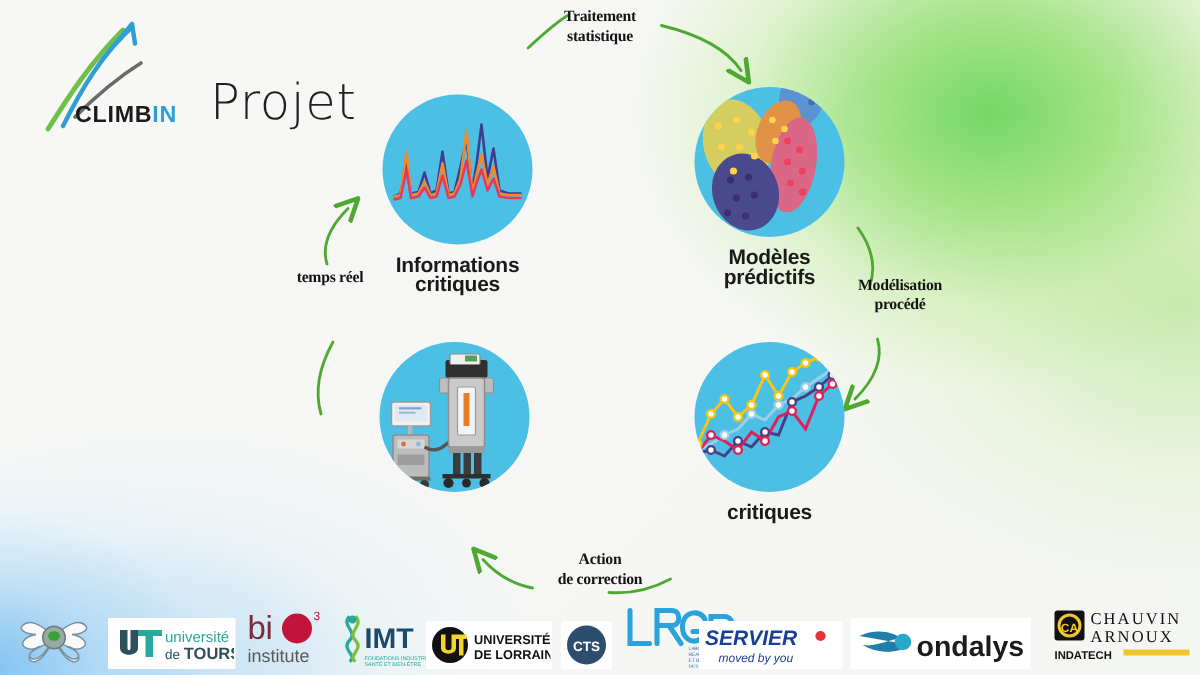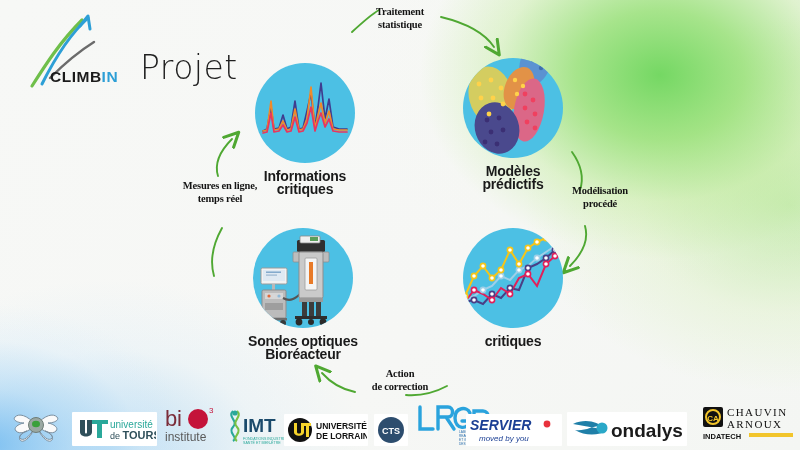--- a/index.html
+++ b/index.html
@@ -248,40 +248,35 @@
         <rect x="46" y="70" width="24" height="4" fill="#9a9a9a"></rect>
         <rect x="49" y="74" width="5" height="14" fill="#3c3c3c"></rect>
         <rect x="56" y="74" width="5" height="14" fill="#3c3c3c"></rect>
         <rect x="63" y="74" width="5" height="14" fill="#3c3c3c"></rect>
         <rect x="42" y="88" width="32" height="3" fill="#2e2e2e"></rect>
         <circle cx="46" cy="94" r="3.4" fill="#2a2a2a"></circle>
           <circle cx="70" cy="94" r="3.4" fill="#2a2a2a"></circle>
         <circle cx="58" cy="94" r="3" fill="#2a2a2a"></circle>
       </svg>
     </div>
-    <div class="node-label">
-      <span>Sondes optiques</span>
-      <span>Bioréacteur</span>
-    </div>
   </div>
 
   <div class="arrow-label" id="lbl-top">
     <div>Traitement</div>
     <div>statistique</div>
   </div>
   <div class="arrow-label" id="lbl-right">
     <div>Modélisation</div>
     <div>procédé</div>
   </div>
   <div class="arrow-label" id="lbl-bottom">
     <div>Action</div>
     <div>de correction</div>
   </div>
   <div class="arrow-label" id="lbl-left">
-    <div>Mesures en ligne,</div>
     <div>temps réel</div>
   </div>
 
   <div class="footer">
 
     <div class="logo-box lb-transparent" style="left:8px;width:56px;height:42px;">
       <svg width="54" height="40" viewBox="0 0 54 40">
         <g fill="#fafafa" stroke="#7a8fa0" stroke-width="1">
           <path d="M27,20 C18,10 10,8 6,12 C3,15 9,18 15,18 C9,19 4,23 7,26 C11,30 19,27 27,20Z"></path>
           <path d="M27,20 C36,10 44,8 48,12 C51,15 45,18 39,18 C45,19 50,23 47,26 C43,30 35,27 27,20Z"></path>

